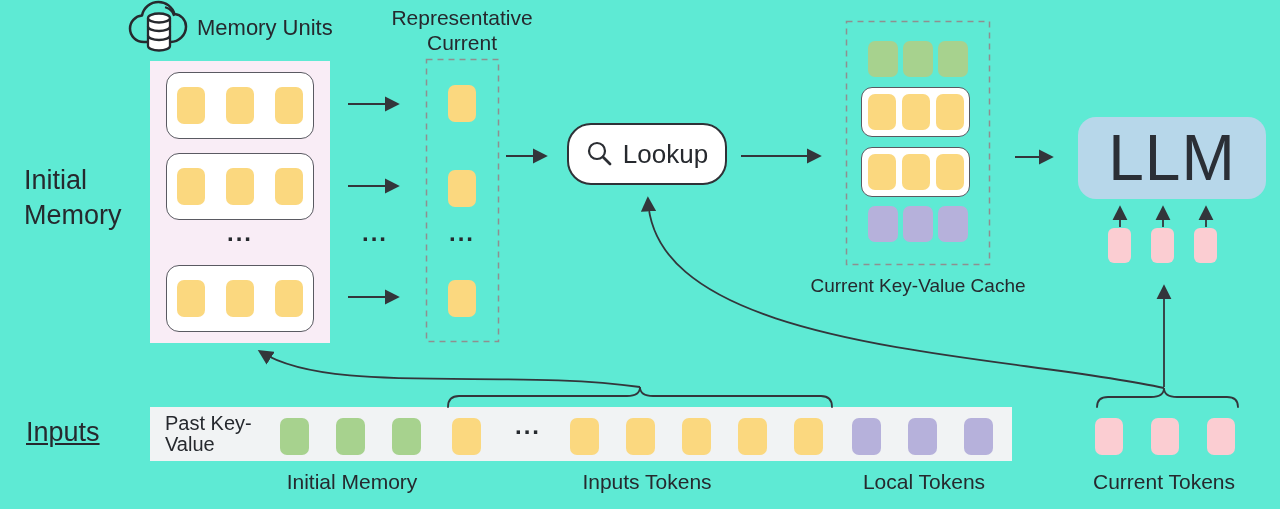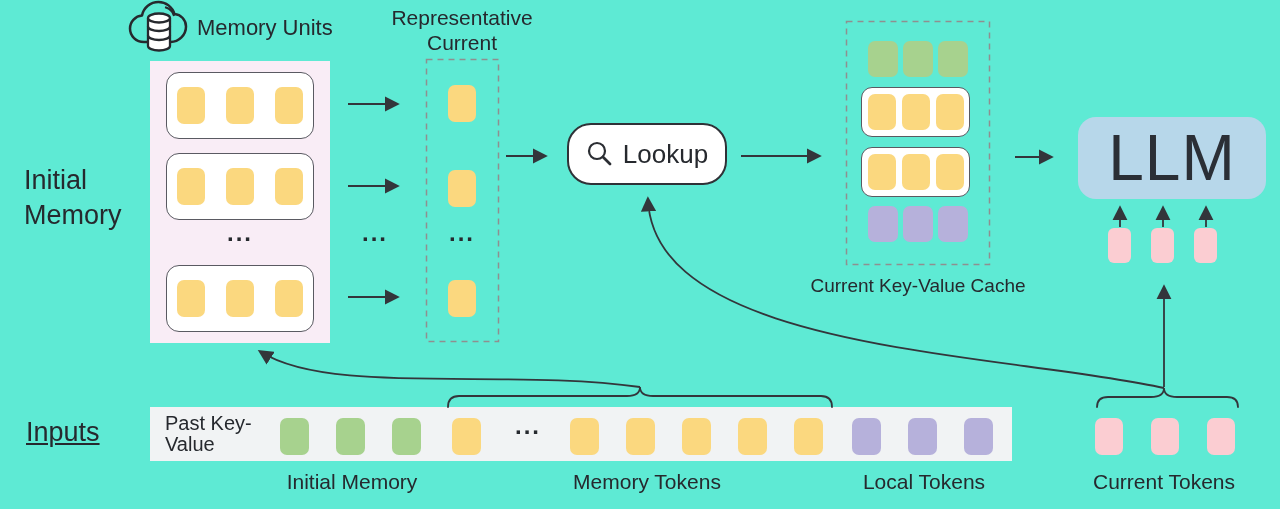--- a/index.html
+++ b/index.html
@@ -172,21 +172,21 @@
       </div>
   </div>
 
   <div class="abs current-group">
       <div class="tok" style="background: rgb(251, 205, 210);"></div>
       <div class="tok" style="background: rgb(251, 205, 210);"></div>
       <div class="tok" style="background: rgb(251, 205, 210);"></div>
     </div>
 
   <div class="cap" style="left:262px;">Initial Memory</div>
-  <div class="cap" style="left:557px;">Memory Tokens</div>
+  <div class="cap" style="left:557px;">Inputs Tokens</div>
   <div class="cap" style="left:1074px;">Current Tokens</div>
   <div class="cap" style="left:834px;">Local Tokens</div>
 
   <svg class="overlay" width="1280" height="509" viewBox="0 0 1280 509">
     <defs>
       <marker id="ah" viewBox="0 0 10 10" refX="7.5" refY="5" markerWidth="8.5" markerHeight="8.5" orient="auto-start-reverse">
         <path d="M0,0 L10,5 L0,10 z" fill="#33363B"></path>
       </marker>
     </defs>
 

